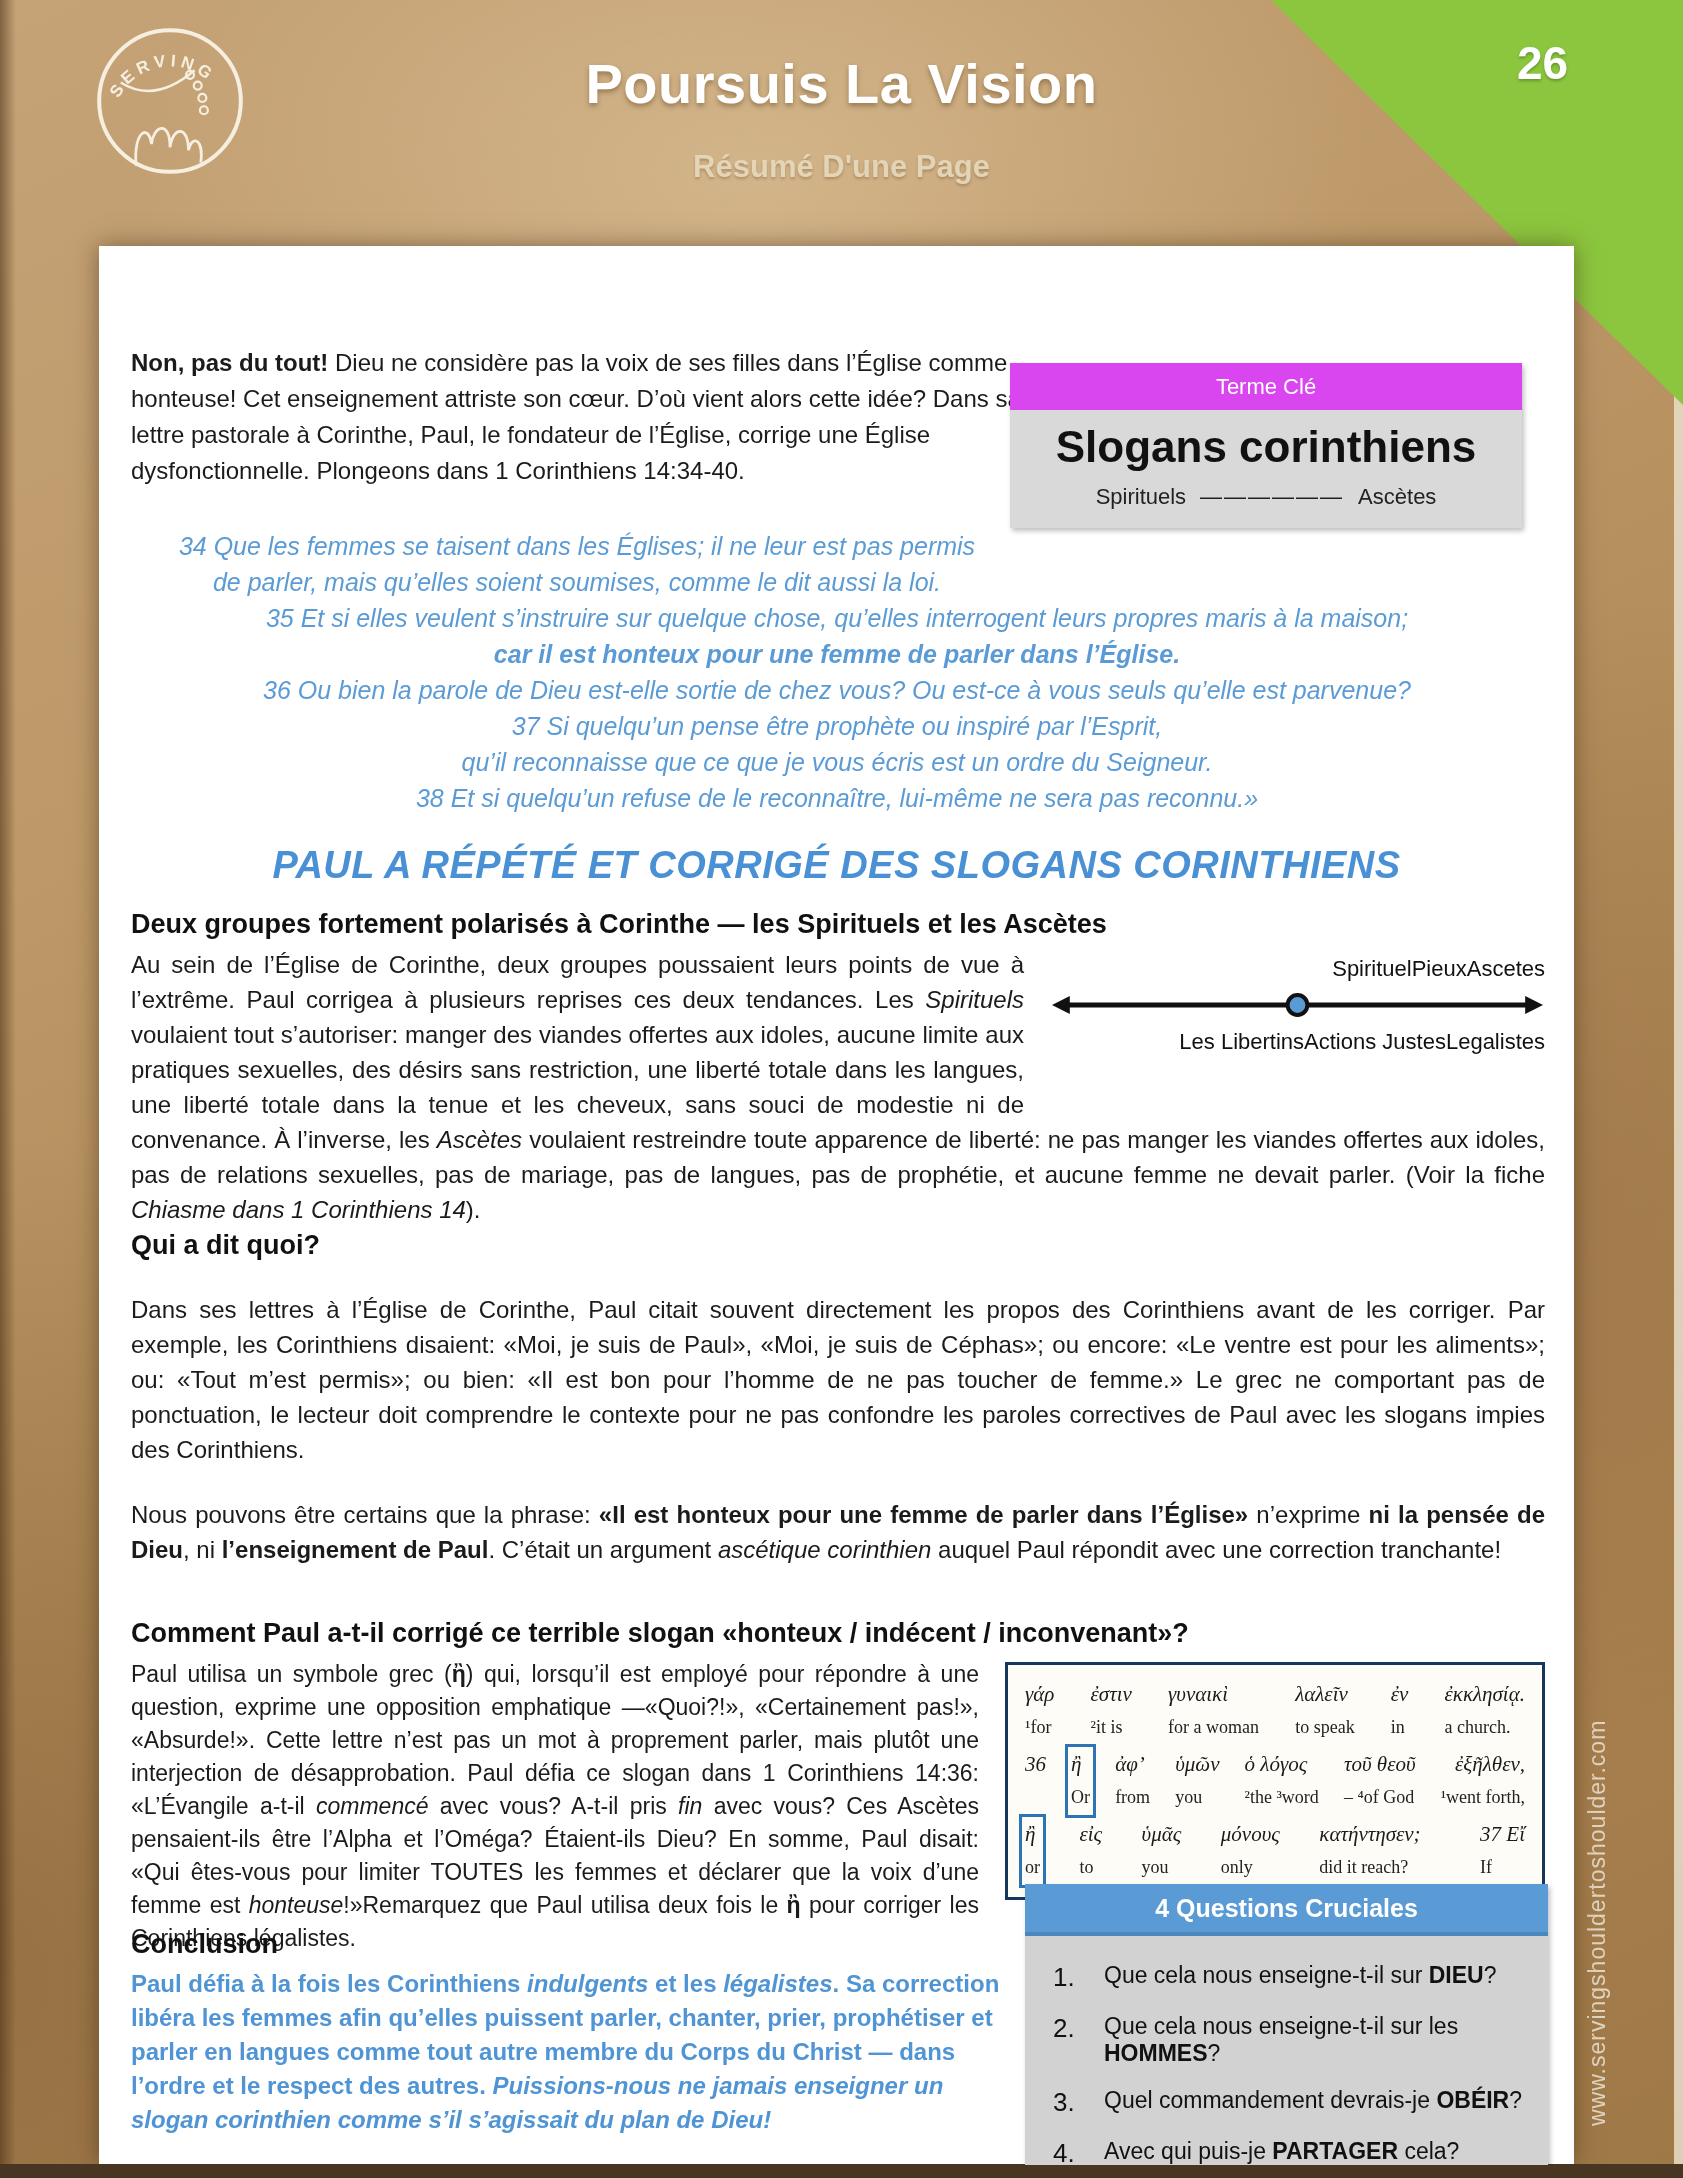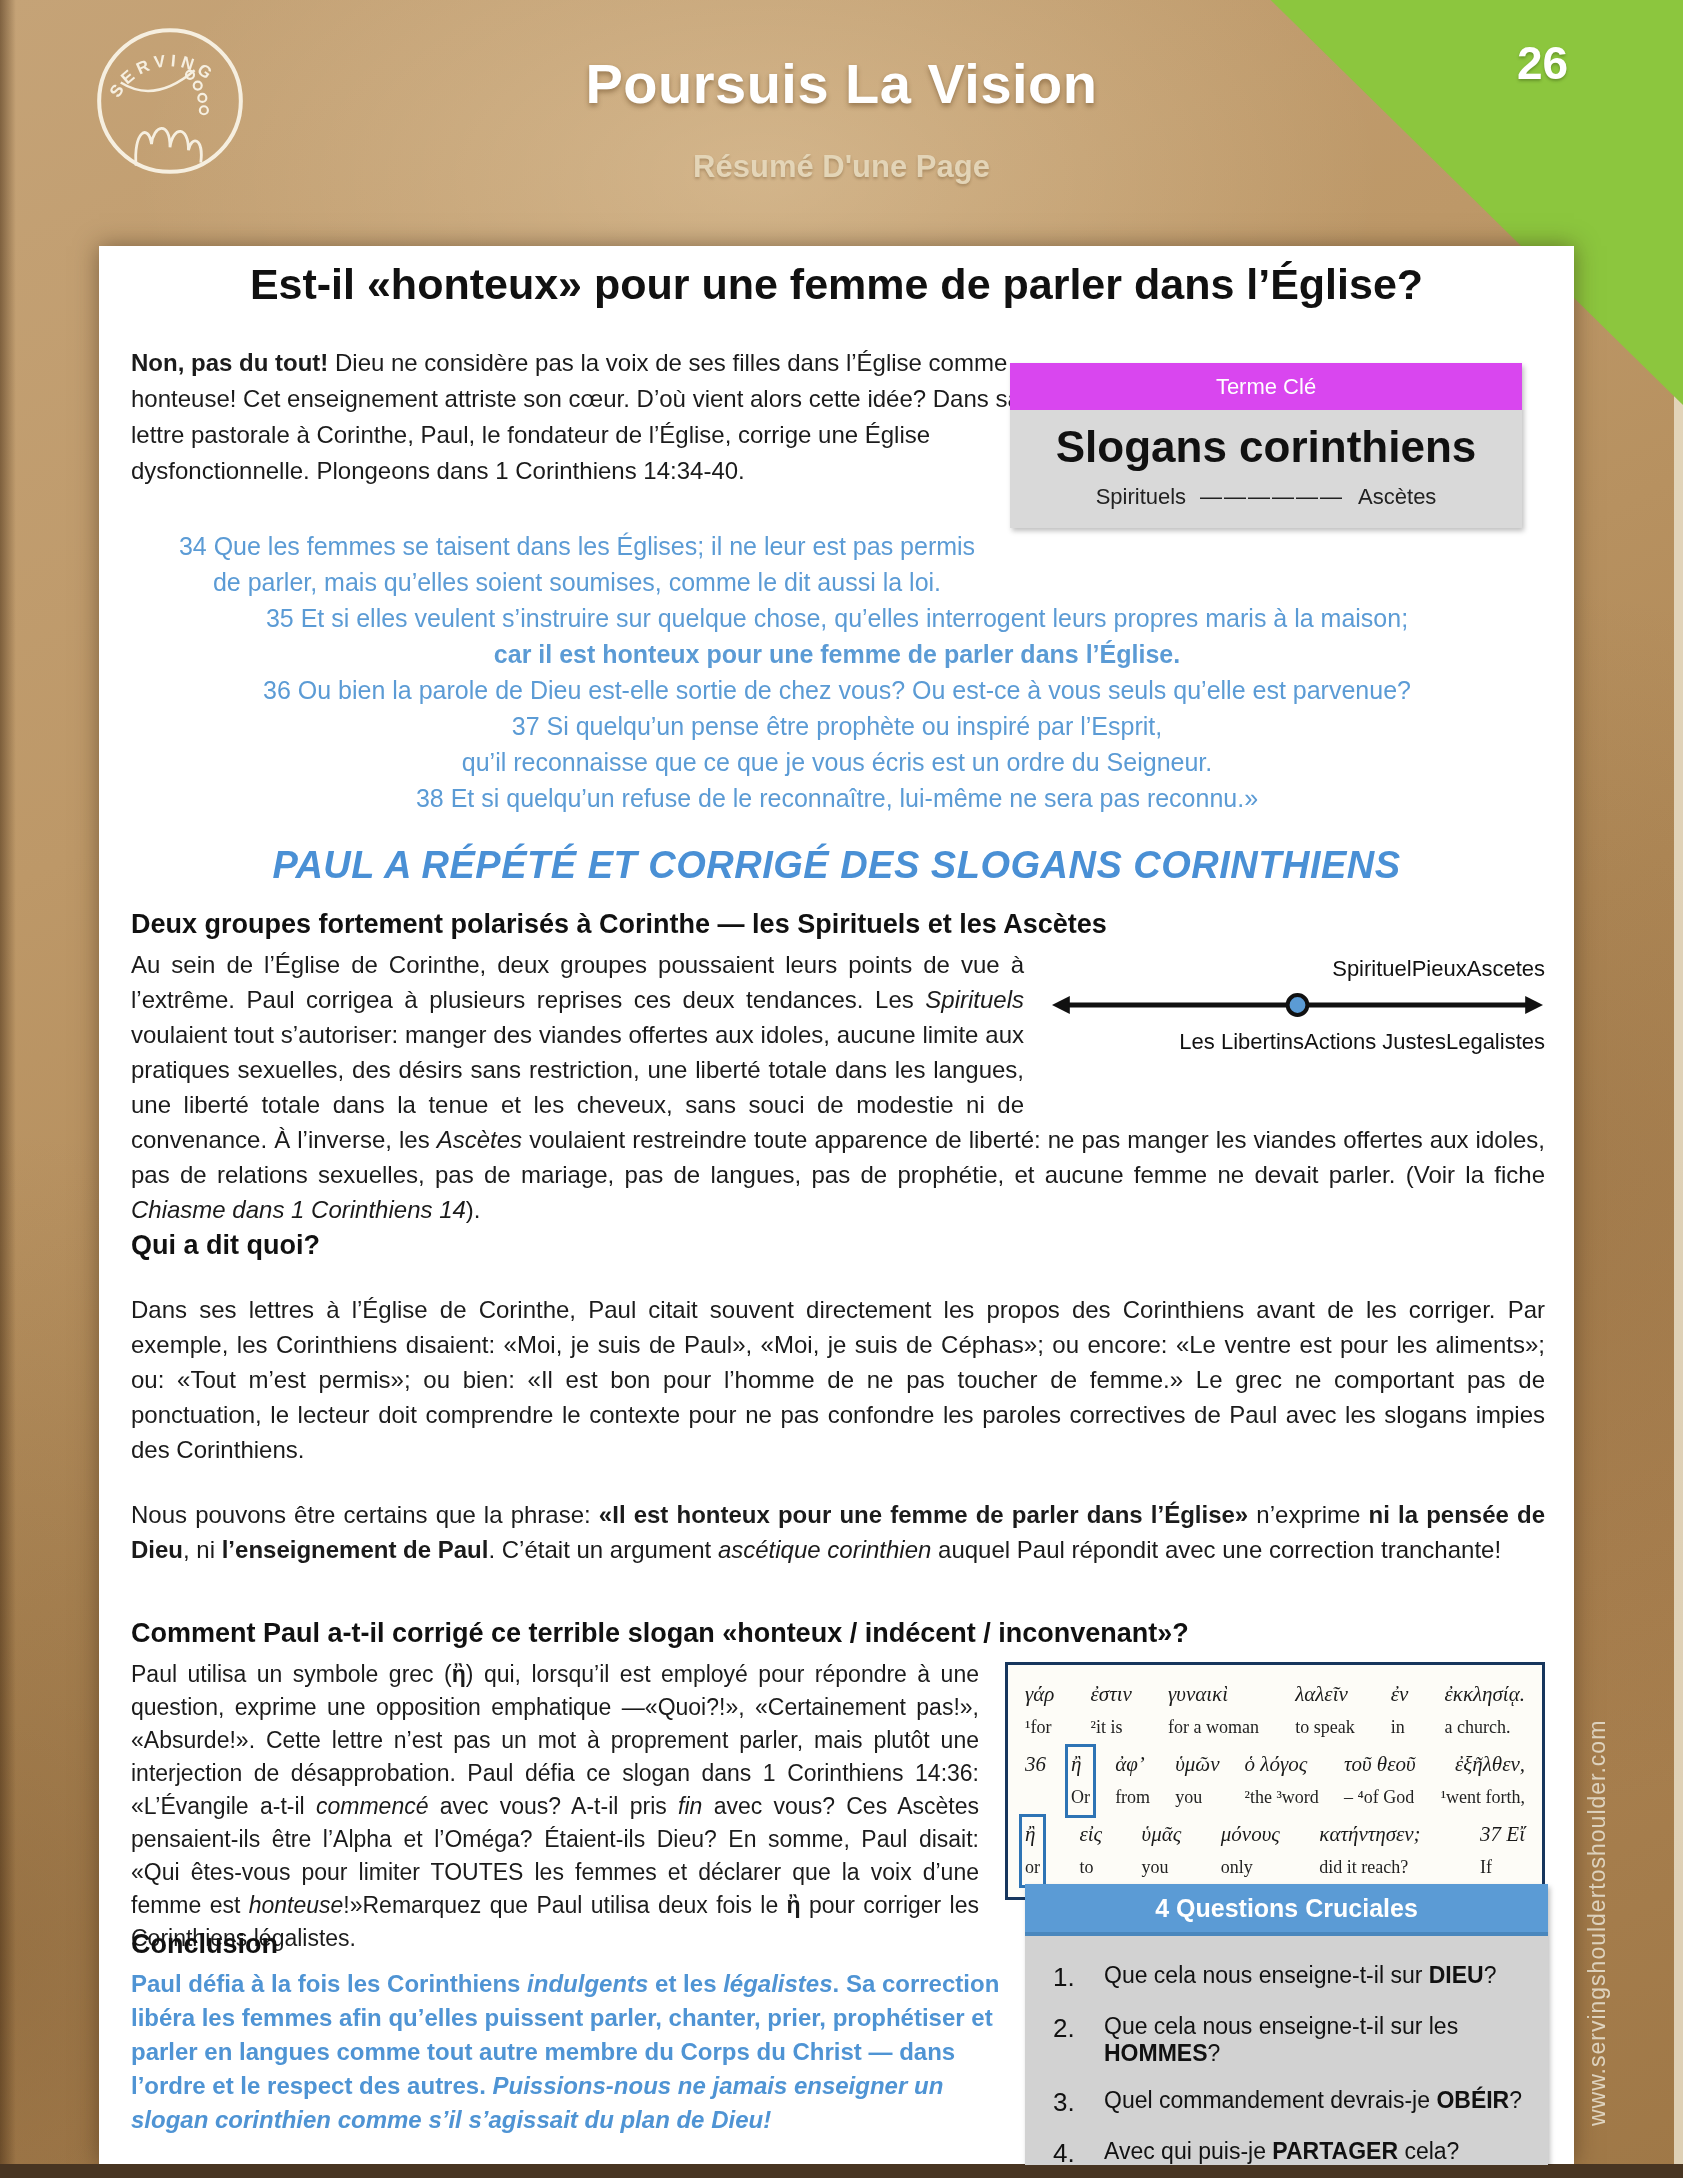--- a/index.html
+++ b/index.html
@@ -40,21 +40,21 @@
     font-size:24px;line-height:36px;text-align:left;}
 
   .key-box{position:absolute;left:911px;top:117px;width:512px;background:#d9d9d9;
     box-shadow:2px 3px 5px rgba(0,0,0,0.25);}
   .key-head{background:#d946ef;color:#fff;text-align:center;font-size:22px;line-height:47px;height:47px;}
   .key-term{font-size:44px;font-weight:bold;text-align:center;margin-top:12px;color:#111;}
   .key-spec{font-size:22px;text-align:center;margin:12px 0 18px 0;color:#222;}
   .key-spec .dash{letter-spacing:2px;margin:0 14px;}
 
   .scripture{position:absolute;left:30px;top:282px;width:1416px;}
-  .sline{font-size:25px;line-height:36px;color:#5b9bd5;text-align:center;width:100%;}
+  .sline{font-size:25px;line-height:36px;font-style:italic;color:#5b9bd5;text-align:center;width:100%;}
   .sline.narrow{width:896px;}
   .sline.sbold{font-weight:bold;}
 
   .h-main{position:absolute;left:0;top:598px;width:1475px;margin:0;text-align:center;
     font-size:38px;font-weight:bold;font-style:italic;color:#4a90d5;letter-spacing:0.5px;}
   .h-sec{position:absolute;left:32px;margin:0;font-size:27px;font-weight:bold;color:#111;}
   .h-groups{top:663px;}
   .h-who{top:984px;}
   .h-how{top:1372px;}
   .h-conc{top:1683px;}
@@ -114,21 +114,20 @@
   <path d="M18,38 Q40,52 66,30" fill="none" stroke="#f6efe0" stroke-width="1.6"></path>
   <path d="M28,92 C26,70 36,64 38,78 C39,66 50,62 50,80 C52,66 62,66 62,82 C64,72 72,74 70,90" fill="none" stroke="#f6efe0" stroke-width="1.8"></path>
 </svg>
 
 <div class="hdr-title">Poursuis La Vision</div>
 <div class="hdr-sub">Résumé D'une Page</div>
 <div class="site-vert">www.servingshouldertoshoulder.com</div>
 
 <div class="card">
 
-  <h1 class="a-title">Est-il «honteux» pour une femme de parler dans l’Église?</h1>
 
   <div class="p-intro"><span class="b">Non, pas du tout!</span><span> Dieu ne considère pas la voix de ses filles dans l’Église comme honteuse! Cet enseignement attriste son cœur. D’où vient alors cette idée? Dans sa lettre pastorale à Corinthe, Paul, le fondateur de l’Église, corrige une Église dysfonctionnelle. Plongeons dans 1 Corinthiens 14:34-40.</span></div>
 
   <div class="key-box">
     <div class="key-head">Terme Clé</div>
     <div class="key-term">Slogans corinthiens</div>
     <div class="key-spec">
       <span>Spirituels</span><span class="dash">——————</span><span>Ascètes</span>
     </div>
   </div>

